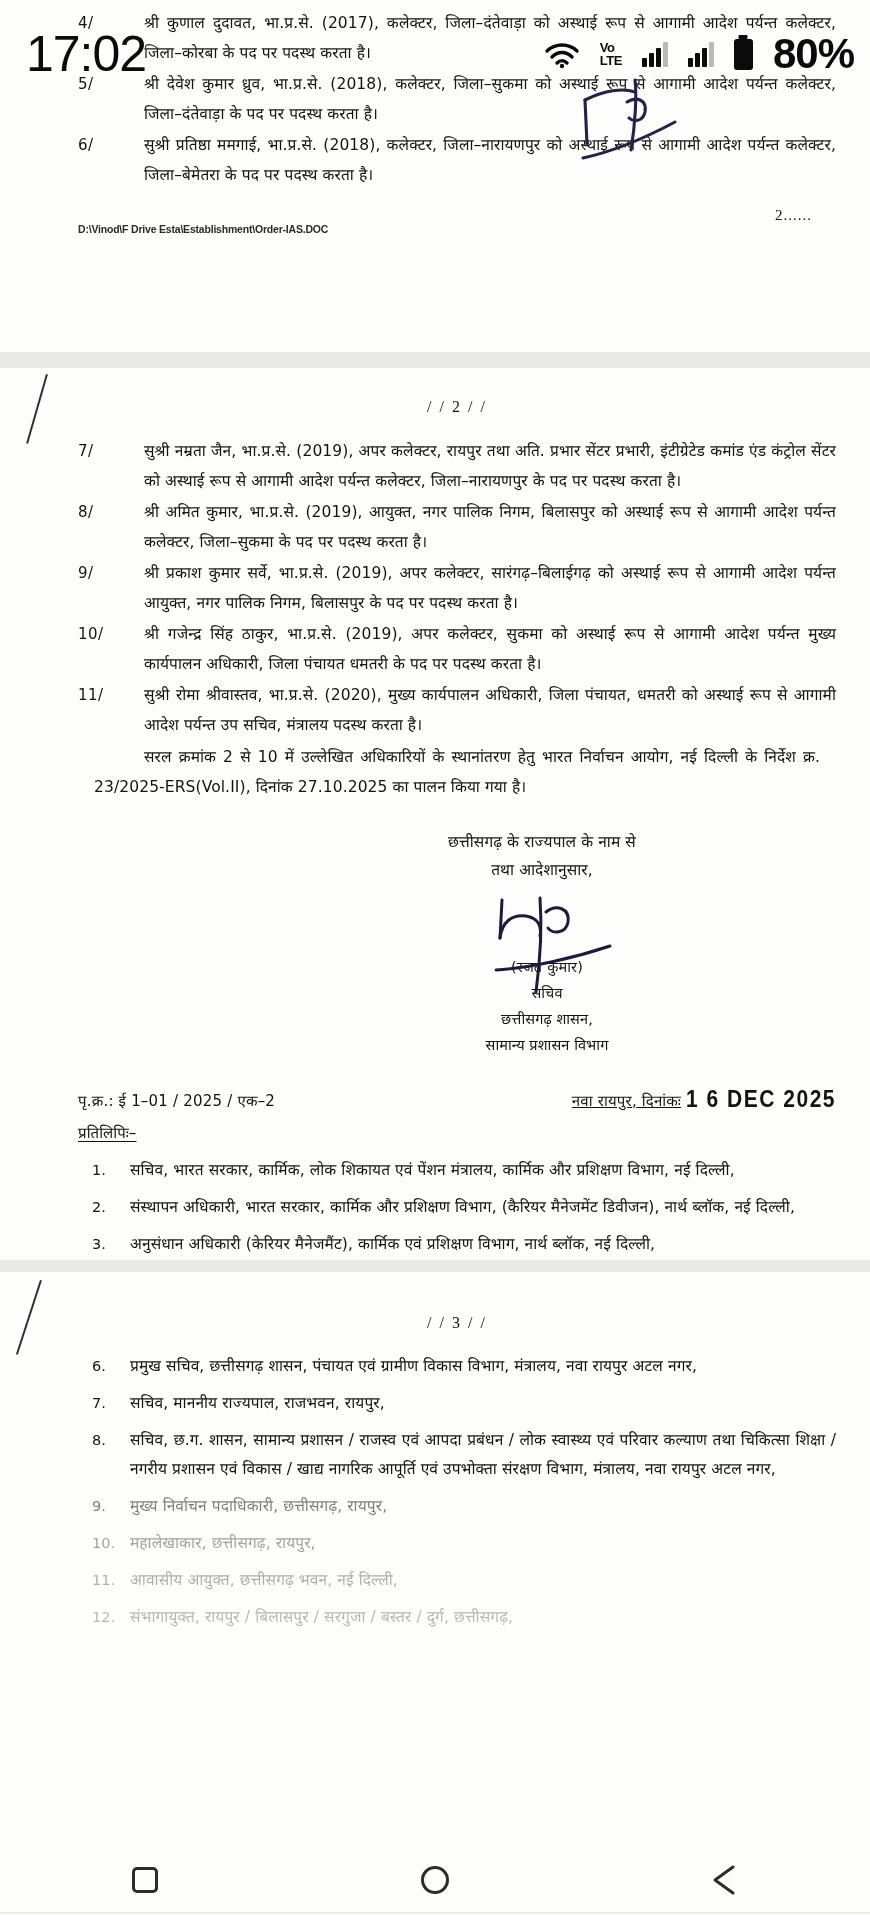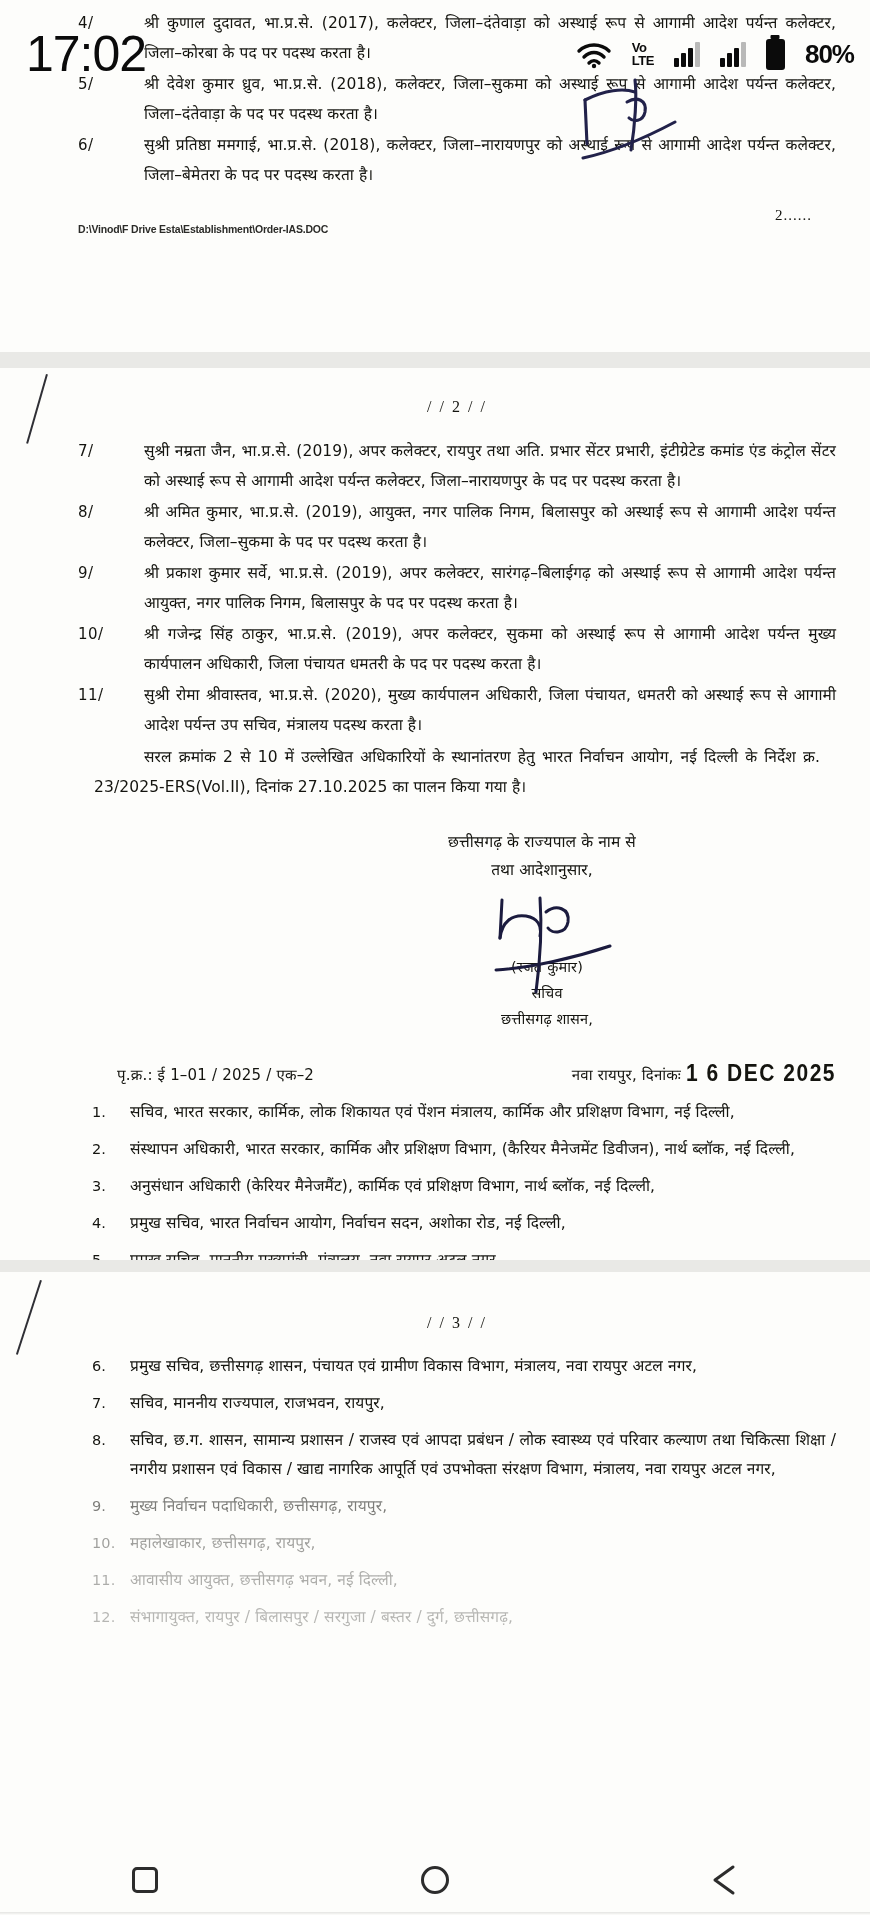--- a/index.html
+++ b/index.html
@@ -123,22 +123,22 @@
   
   .scribble { position: absolute; pointer-events: none; }
 
   .memorow {
     display: flex;
     justify-content: space-between;
     align-items: flex-end;
     margin-top: 26px;
     font-size: 15px;
   }
-  .memorow .left { letter-spacing: .2px; margin-left: 39px; }
-  .memorow .right { letter-spacing: .2px; white-space: nowrap; }
+  .memorow .left { letter-spacing: .2px; }
+  .memorow .right { letter-spacing: .2px; white-space: nowrap; text-decoration: underline; }
   .stamp-date {
     font-family: "Liberation Sans", sans-serif;
     font-weight: bold;
     font-size: 21px;
     letter-spacing: 1.5px;
     margin-left: 5px;
     transform: scaleY(1.15);
     display: inline-block;
   }
   .copyhdr {
@@ -228,21 +228,21 @@
     width: 5px;
     background: #0b0b0b;
     border-radius: 1px;
   }
   .bars span:nth-child(1) { height: 9px; }
   .bars span:nth-child(2) { height: 14px; }
   .bars span:nth-child(3) { height: 19px; }
   .bars span:nth-child(4) { height: 25px; opacity: .28; }
   .battery-pct {
     font-family: "Liberation Sans", sans-serif;
-    font-size: 26px;
+    font-size: 42px;
     font-weight: bold;
     letter-spacing: -1px;
     line-height: 1;
   }
   .battery-icon {
     width: 19px;
     height: 31px;
     border: 3px solid #0b0b0b;
     border-radius: 3px;
     position: relative;
@@ -375,29 +375,31 @@
             <path d="M18,46 L20,8"></path>
             <path d="M58,6 C60,34 58,70 54,100"></path>
             <path d="M64,20 C74,12 88,16 86,30 C84,42 70,42 66,36"></path>
             <path d="M14,78 C48,76 92,66 128,54"></path>
           </g>
         </svg>
 
         <div class="nm">(रजत कुमार)</div>
         <div>सचिव</div>
         <div>छत्तीसगढ़ शासन,</div>
+        <div>सामान्य प्रशासन विभाग</div>
       </div>
 
       <div class="memorow">
         <div class="left">पृ.क्र.: ई 1–01 / 2025 / एक–2</div>
         <div class="right">
           <span>नवा रायपुर, दिनांकः</span><span class="stamp-date">1 6 DEC 2025</span>
         </div>
       </div>
 
+      <div class="copyhdr">प्रतिलिपिः–</div>
 
       <ol class="copylist">
         <li>सचिव, भारत सरकार, कार्मिक, लोक शिकायत एवं पेंशन मंत्रालय, कार्मिक और प्रशिक्षण विभाग, नई दिल्ली,</li>
         <li>संस्थापन अधिकारी, भारत सरकार, कार्मिक और प्रशिक्षण विभाग, (कैरियर मैनेजमेंट डिवीजन), नार्थ ब्लॉक, नई दिल्ली,</li>
         <li>अनुसंधान अधिकारी (केरियर मैनेजमैंट), कार्मिक एवं प्रशिक्षण विभाग, नार्थ ब्लॉक, नई दिल्ली,</li>
         <li>प्रमुख सचिव, भारत निर्वाचन आयोग, निर्वाचन सदन, अशोका रोड, नई दिल्ली,</li>
         <li>प्रमुख सचिव, माननीय मुख्यमंत्री, मंत्रालय, नवा रायपुर अटल नगर,</li>
       </ol>
 
       <div class="pagenum-right" style="margin-top:8px;padding-right:24px;">3......</div>

